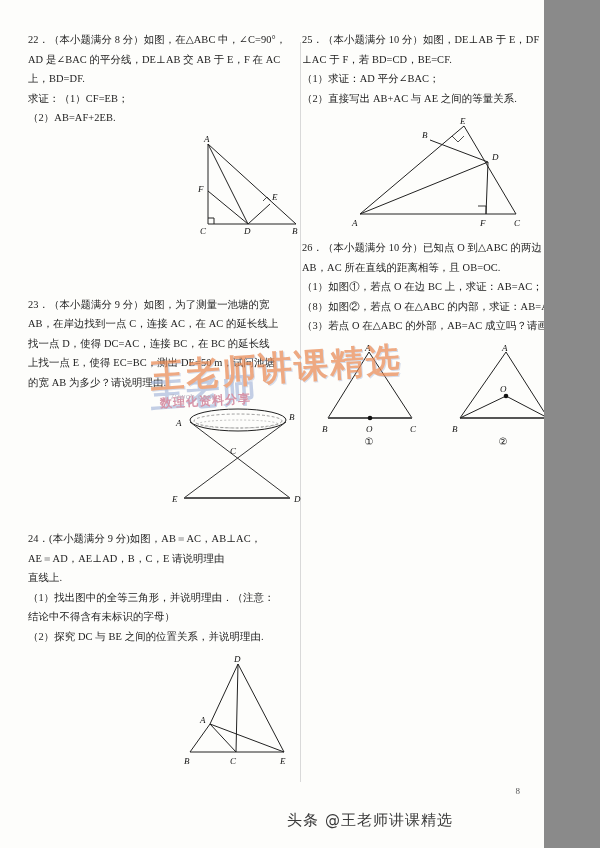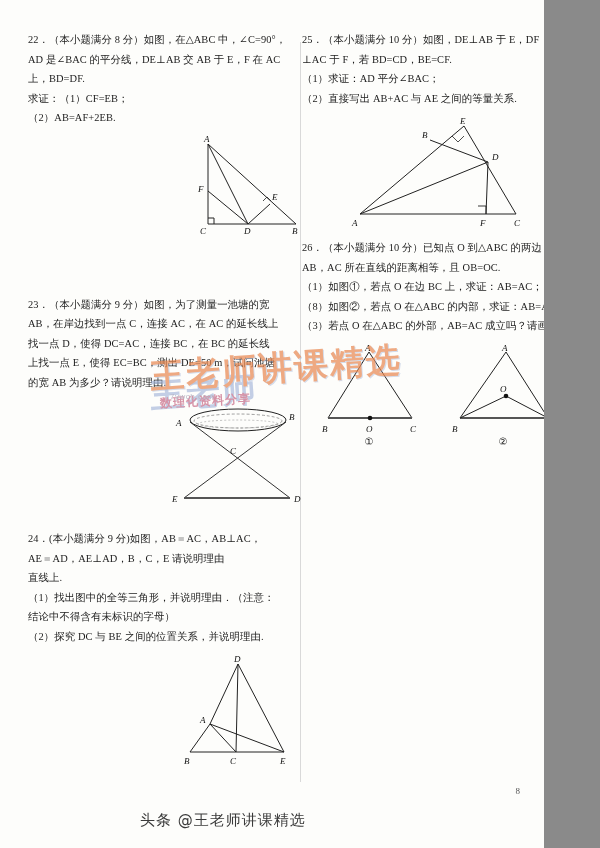--- a/index.html
+++ b/index.html
@@ -40,21 +40,21 @@
     transform:rotate(-3deg);white-space:nowrap;
   }
   .wm-blue{position:absolute;left:0;top:18px;font-family:"DejaVu Sans",sans-serif;
     font-weight:bold;font-size:34px;color:#9fb2d8;letter-spacing:2px;
     transform:rotate(-4deg);white-space:nowrap;opacity:.85;}
   .sitemark{
     position:absolute;left:170px;top:392px;font-size:8px;color:#b9b9c7;
     font-family:"Liberation Sans",sans-serif;letter-spacing:.5px;
   }
   .footer{
-    position:absolute;left:0;bottom:18px;width:600px;text-align:left;
+    position:absolute;left:0;bottom:18px;width:600px;text-align:center;
   }
   .footer-inner{
     display:inline-block;margin-left:140px;
     font-family:"DejaVu Sans",sans-serif;font-size:15px;color:#3a3a3a;letter-spacing:1px;
   }
   .pagenum{
     position:absolute;right:24px;bottom:52px;font-size:9px;color:#555;
     font-family:"Liberation Serif",serif;
   }
 </style>

